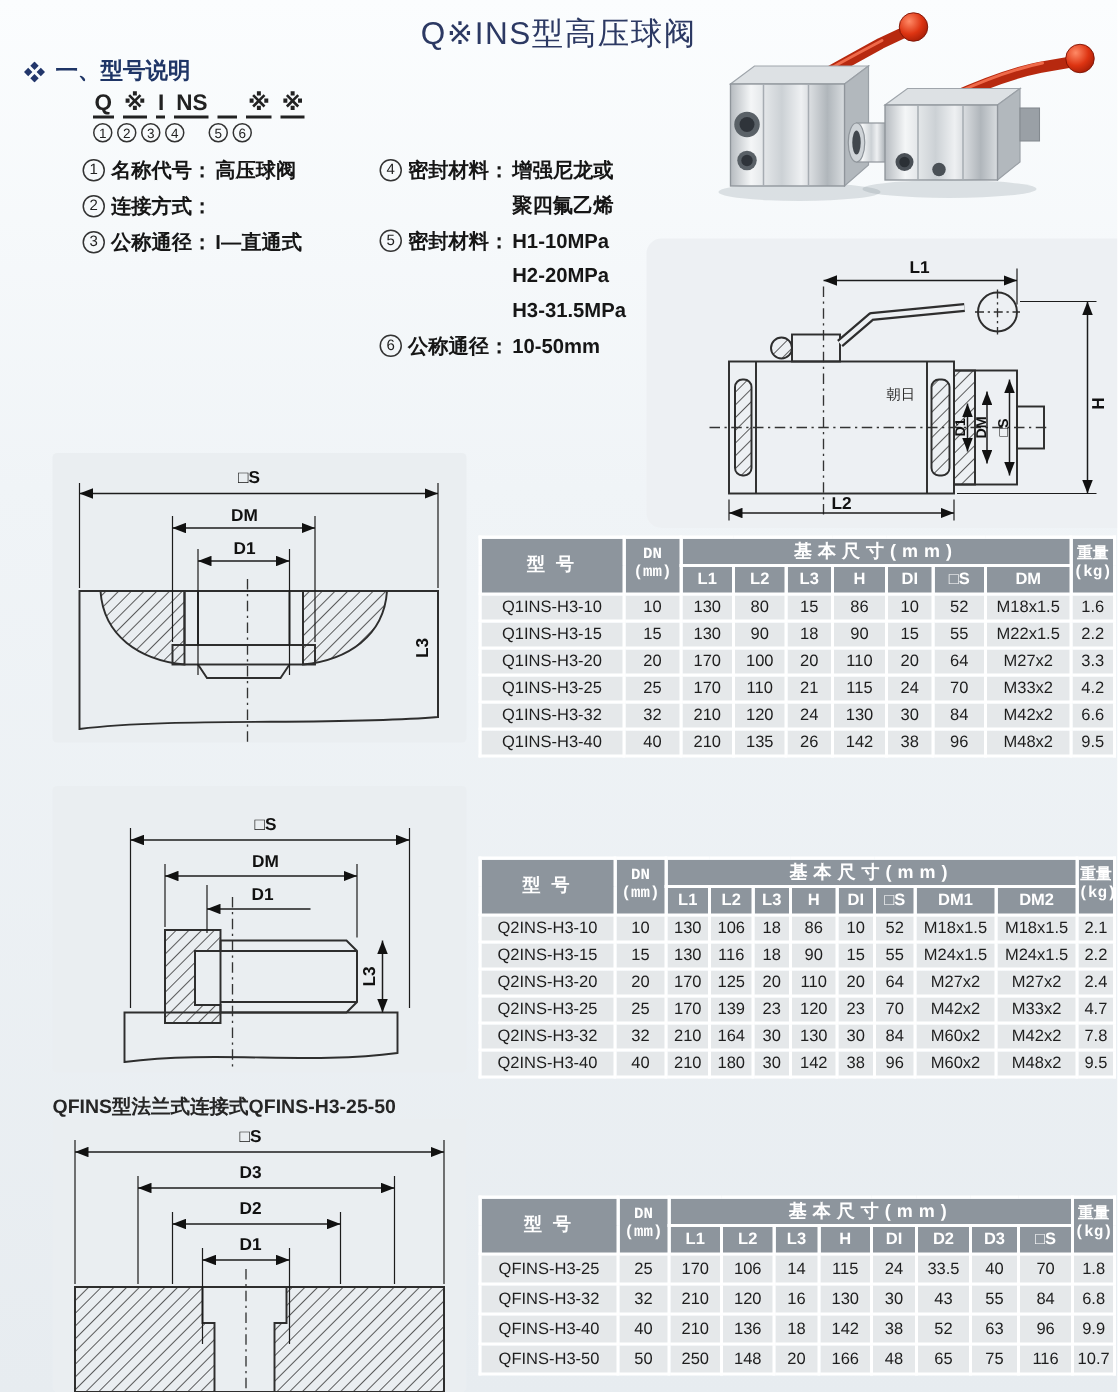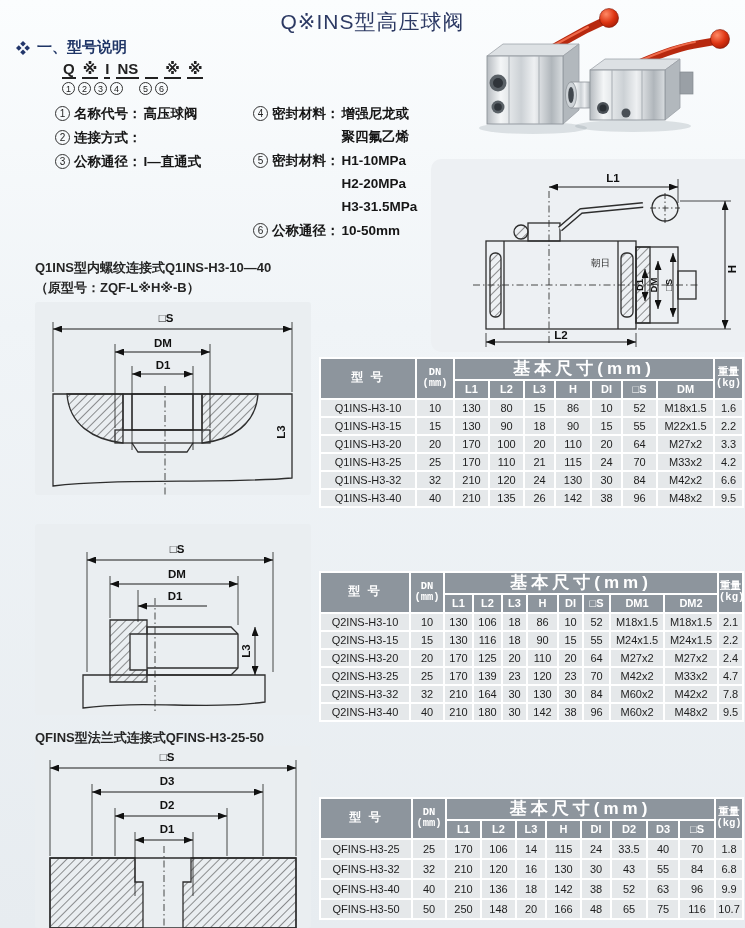--- a/index.html
+++ b/index.html
@@ -38,21 +38,21 @@
   #d1-panel{left:35px;top:302px;width:276px;height:193px;}
   #d2-panel{left:35px;top:524px;width:276px;height:191px;}
   #d3-panel{left:35px;top:746px;width:276px;height:182px;}
   .panel svg{display:block;}
   
   .spec-table{position:absolute;left:319px;border-collapse:collapse;table-layout:fixed;width:423px;}
   #spec-table-1{top:357px;} #spec-table-2{top:571px;} #spec-table-3{top:797px;}
   .spec-table th,.spec-table td{border:2px solid #ffffff;text-align:center;overflow:hidden;
         white-space:nowrap;padding:0;}
   .spec-table th{background:#8d959d;color:#fff;font-size:11px;font-weight:bold;line-height:1.15;height:17px;}
-  .spec-table th.th-basic{font-size:17px;letter-spacing:4px;}
+  .spec-table th.th-basic{font-size:12px;letter-spacing:4px;}
   .spec-table th.th-two{font-size:10.5px;line-height:1.1;font-family:Liberation Mono, monospace;}
   .spec-table th.th-model{font-size:12px;letter-spacing:2px;}
   .spec-table td{background:#e5e8ea;color:#1e1e1e;font-size:11px;height:16px;}
   #spec-table-3 td{height:18px;}
   .photos{position:absolute;left:475px;top:4px;}
 </style>
 </head>
 <body>
 
 <div class="page">
@@ -247,24 +247,20 @@
         <text x="182" y="23">L1</text>
         <text x="130" y="180">L2</text>
         <text x="305" y="110" transform="rotate(-90 305 110)">H</text>
         <text x="209" y="129" transform="rotate(-90 209 126)" font-size="9.5">D1</text>
         <text x="223" y="129" transform="rotate(-90 223 126)" font-size="9.5">DM</text>
         <text x="238" y="129" transform="rotate(-90 238 126)" font-size="9.5">□S</text>
       </g>
     </svg>
   </div>
 
-  <div class="diag-label" style="top:258px;">
-    <div>Q1INS型内螺纹连接式Q1INS-H3-10—40</div>
-    <div>（原型号：ZQF-L※H※-B）</div>
-  </div>
   <div class="panel" id="d1-panel">
     <svg width="276" height="193" viewBox="0 0 276 193">
       <defs>
         <marker id="m2" markerWidth="9" markerHeight="7" refX="9" refY="3.5" orient="auto-start-reverse" markerUnits="userSpaceOnUse">
           <path d="M0,0 L9,3.5 L0,7 Z" fill="#111"></path>
         </marker>
         <pattern id="h2" width="6" height="6" patternUnits="userSpaceOnUse" patternTransform="rotate(45)">
           <line x1="0" y1="0" x2="0" y2="6" stroke="#3a3a3a" stroke-width="1.1"></line>
         </pattern>
       </defs>

